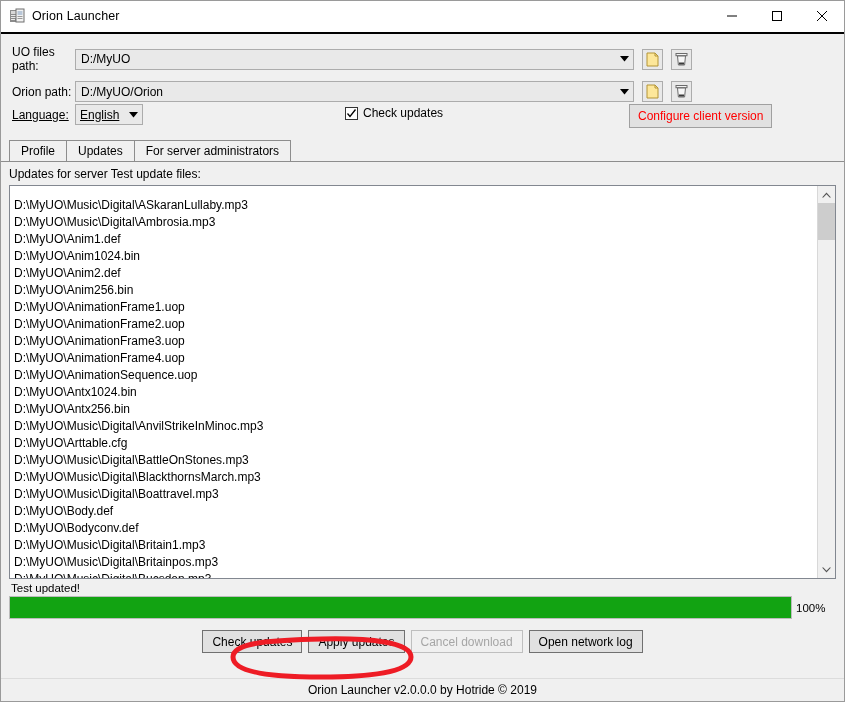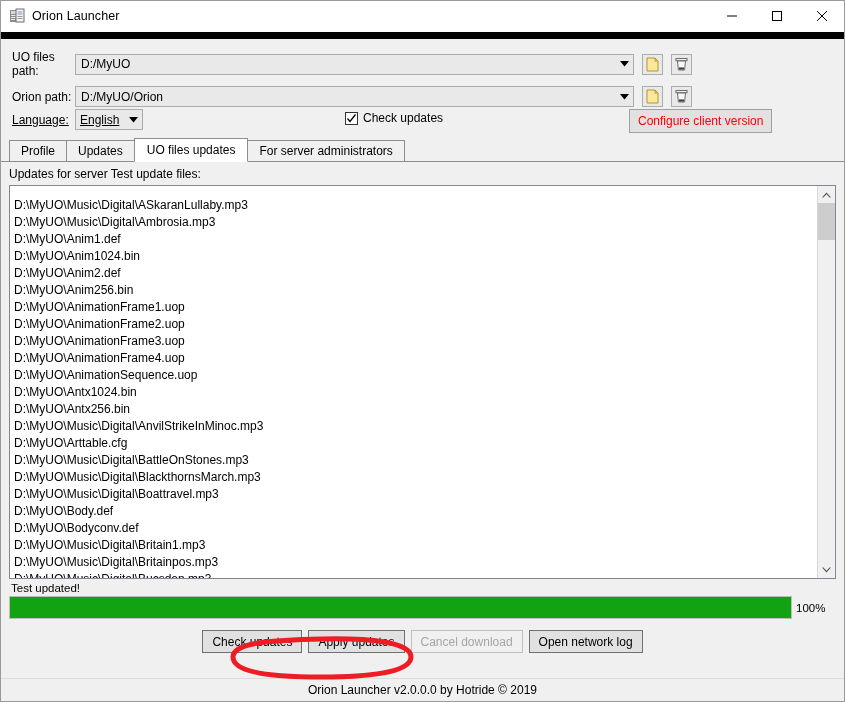--- a/index.html
+++ b/index.html
@@ -59,21 +59,21 @@
     display: flex;
     align-items: center;
     justify-content: center;
     background: #ffffff;
   }
   .win-btn svg { display: block; }
 
   
   .settings {
     background: #f0f0f0;
-    border-top: 7px solid #000000;
+    border-top: 2px solid #000000;
     flex: 0 0 auto;
     padding: 0;
     position: relative;
     height: 108px;
     box-sizing: border-box;
   }
   .row {
     display: flex;
     align-items: center;
     position: absolute;
@@ -474,23 +474,20 @@
       </div>
     </div>
   </div>
 
   <div class="tabstrip">
     <div class="tab">
       <span>Profile</span>
     </div>
     <div class="tab">
       <span>Updates</span>
-    </div>
-    <div class="tab active">
-      <span>UO files updates</span>
     </div>
     <div class="tab">
       <span>For server administrators</span>
     </div>
   </div>
 
   <div class="tabbody">
 
     <div class="list-caption">Updates for server Test update files:</div>
 

